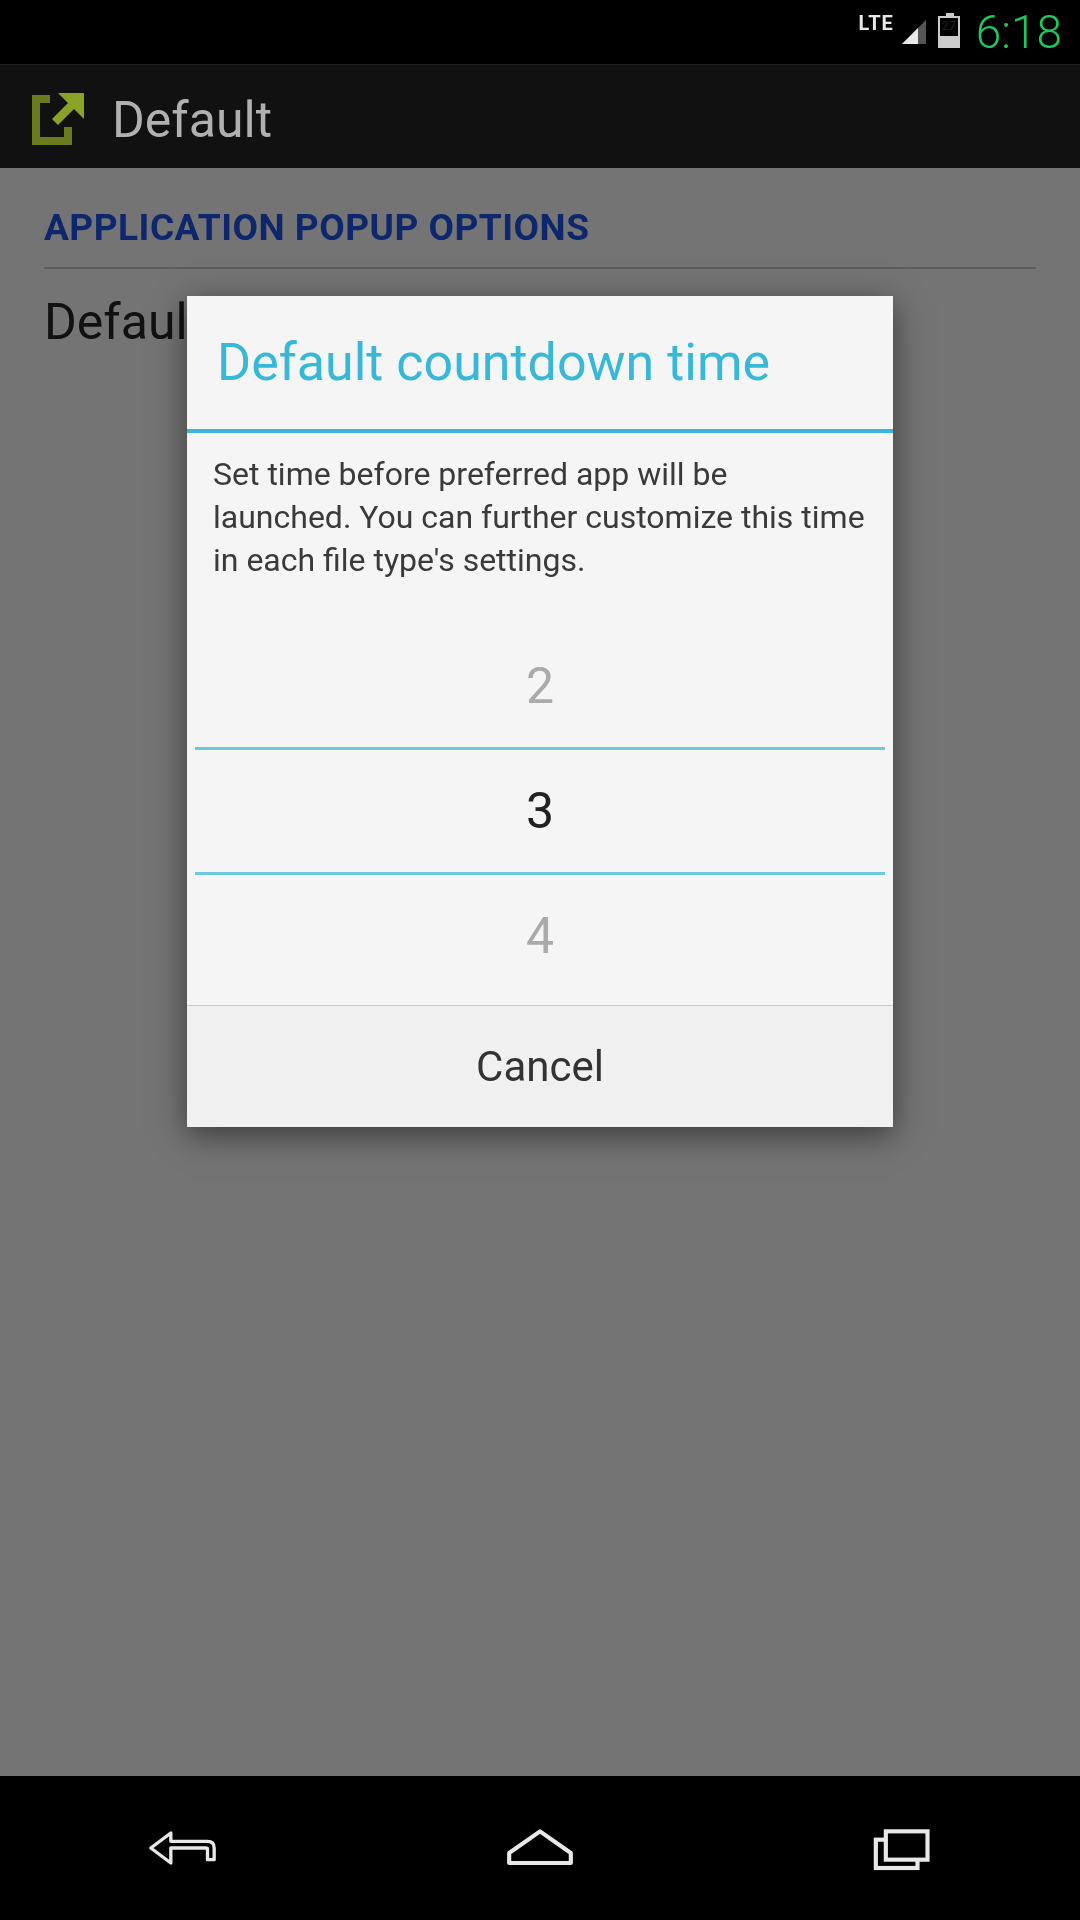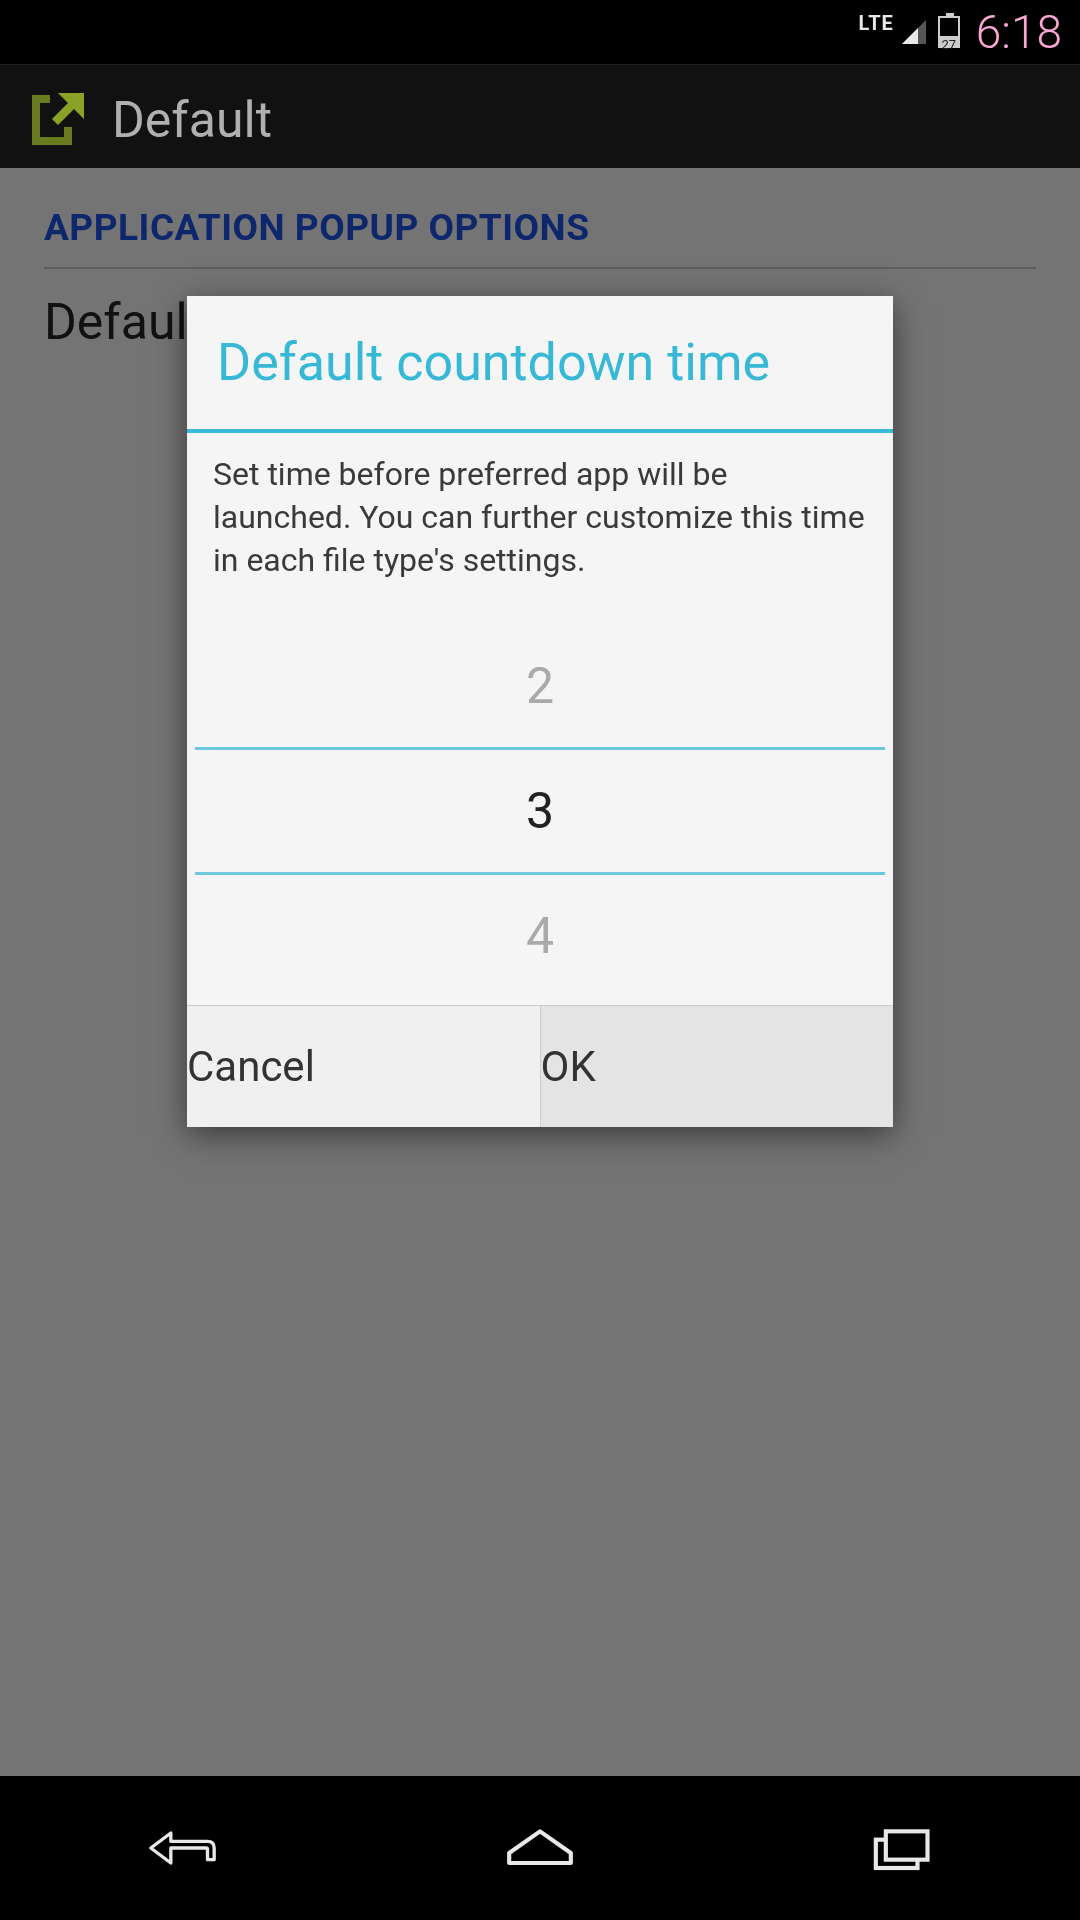--- a/index.html
+++ b/index.html
@@ -19,22 +19,22 @@
       align-items: center;
       padding: 0 18px;
       gap: 10px;
       color: #e8e8e8;
     }
     .status-bar .lte { font-size: 20px; font-weight: bold; letter-spacing: 1px; margin-right: -4px; margin-top: -18px;}
     .status-bar .signal { width: 28px; height: 28px; display: inline-block; position: relative; }
     .status-bar .battery { width: 22px; height: 32px; border: 2px solid #ccc; position: relative; display: flex; align-items: flex-end; }
     .status-bar .battery::before { content: ""; position: absolute; top: -5px; left: 6px; width: 8px; height: 4px; background: #ccc; }
     .status-bar .battery-fill { background: #ccc; width: 100%; height: 35%; }
-    .status-bar .battery-text { position: absolute; top: 19px; left: 0; right: 0; text-align: center; font-size: 13px; color: #222;}
-    .status-bar .time { font-size: 46px; font-weight: 300; color: #f9a8d4; margin-left: 6px; }
+    .status-bar .battery-text { position: absolute; top: 0; left: 0; right: 0; text-align: center; font-size: 13px; color: #222;}
+    .status-bar .time { font-size: 46px; font-weight: 300; color: #22c55e; margin-left: 6px; }
 
     .action-bar {
       height: 110px;
       background: #111;
       display: flex;
       align-items: center;
       padding: 0 24px;
       border-top: 1px solid #222;
     }
     .action-bar .app-icon { width: 66px; height: 66px; position: relative; margin-right: 22px; }
@@ -120,21 +120,21 @@
       color: #222;
       border-top: 3px solid #6cc9dd;
       border-bottom: 3px solid #6cc9dd;
     }
     .dialog-buttons {
       display: flex;
       border-top: 1px solid #ccc;
     }
     .dialog-buttons .btn {
       flex: 1;
-      text-align: left;
+      text-align: center;
       font-size: 42px;
       color: #333;
       padding: 36px 0;
       background: #f0f0f0;
       cursor: pointer;
     }
     .dialog-buttons .btn + .btn { border-left: 1px solid #ccc; background: #e4e4e4; }
 
     .nav-bar {
       position: absolute;
@@ -188,21 +188,20 @@
     <div class="dialog-title">Default countdown time</div>
     <div class="dialog-title-divider"></div>
     <div class="dialog-message">Set time before preferred app will be launched. You can further customize this time in each file type's settings.</div>
     <div class="number-picker">
       <div class="picker-row">2</div>
       <div class="picker-row selected">3</div>
       <div class="picker-row">4</div>
     </div>
     <div class="dialog-buttons">
       <div class="btn">Cancel</div>
-      <div class="btn">OK</div>
     </div>
   </div>
 </div>
 
 <div class="nav-bar">
   <div class="nav-btn">
     <svg viewBox="0 0 110 60" width="110" height="50">
       <path d="M20 30 L44 12 L44 22 L88 22 Q96 22 96 30 L96 44 L88 44 L88 32 Q88 30 86 30 L44 30 L44 48 Z" fill="none" stroke="#e8e8e8" stroke-width="4" stroke-linejoin="round"></path>
     </svg>
   </div>

